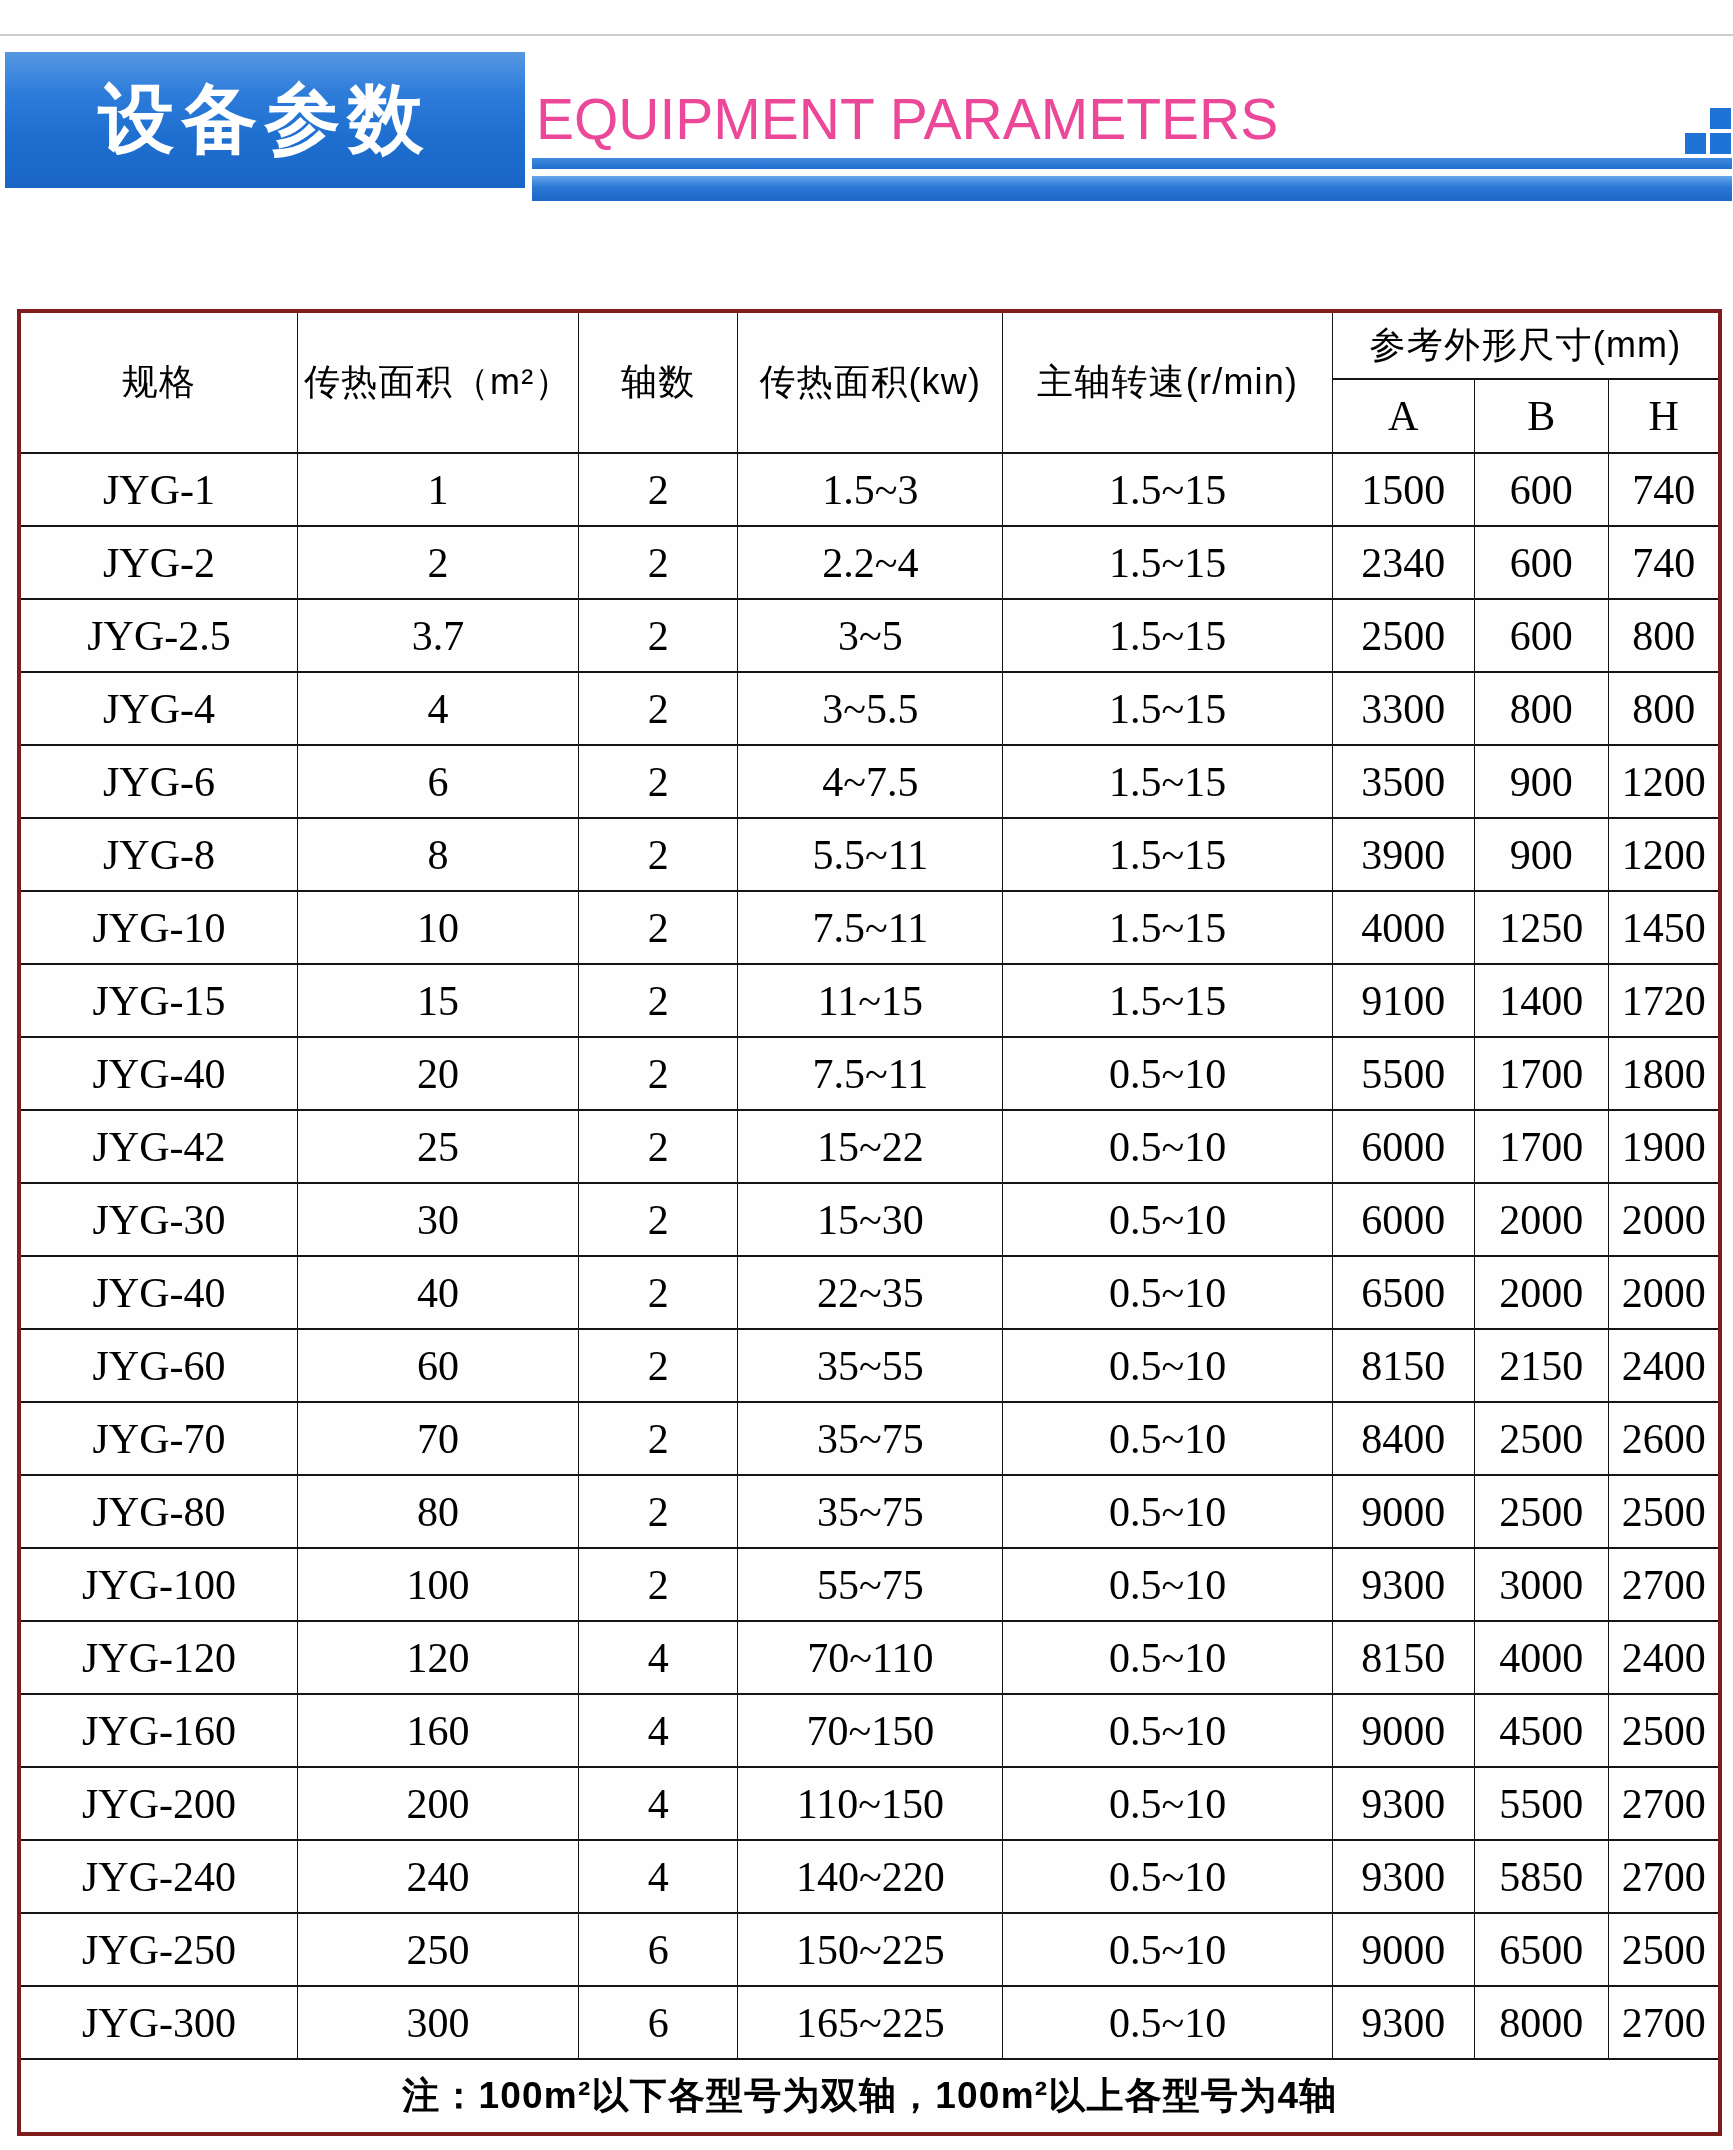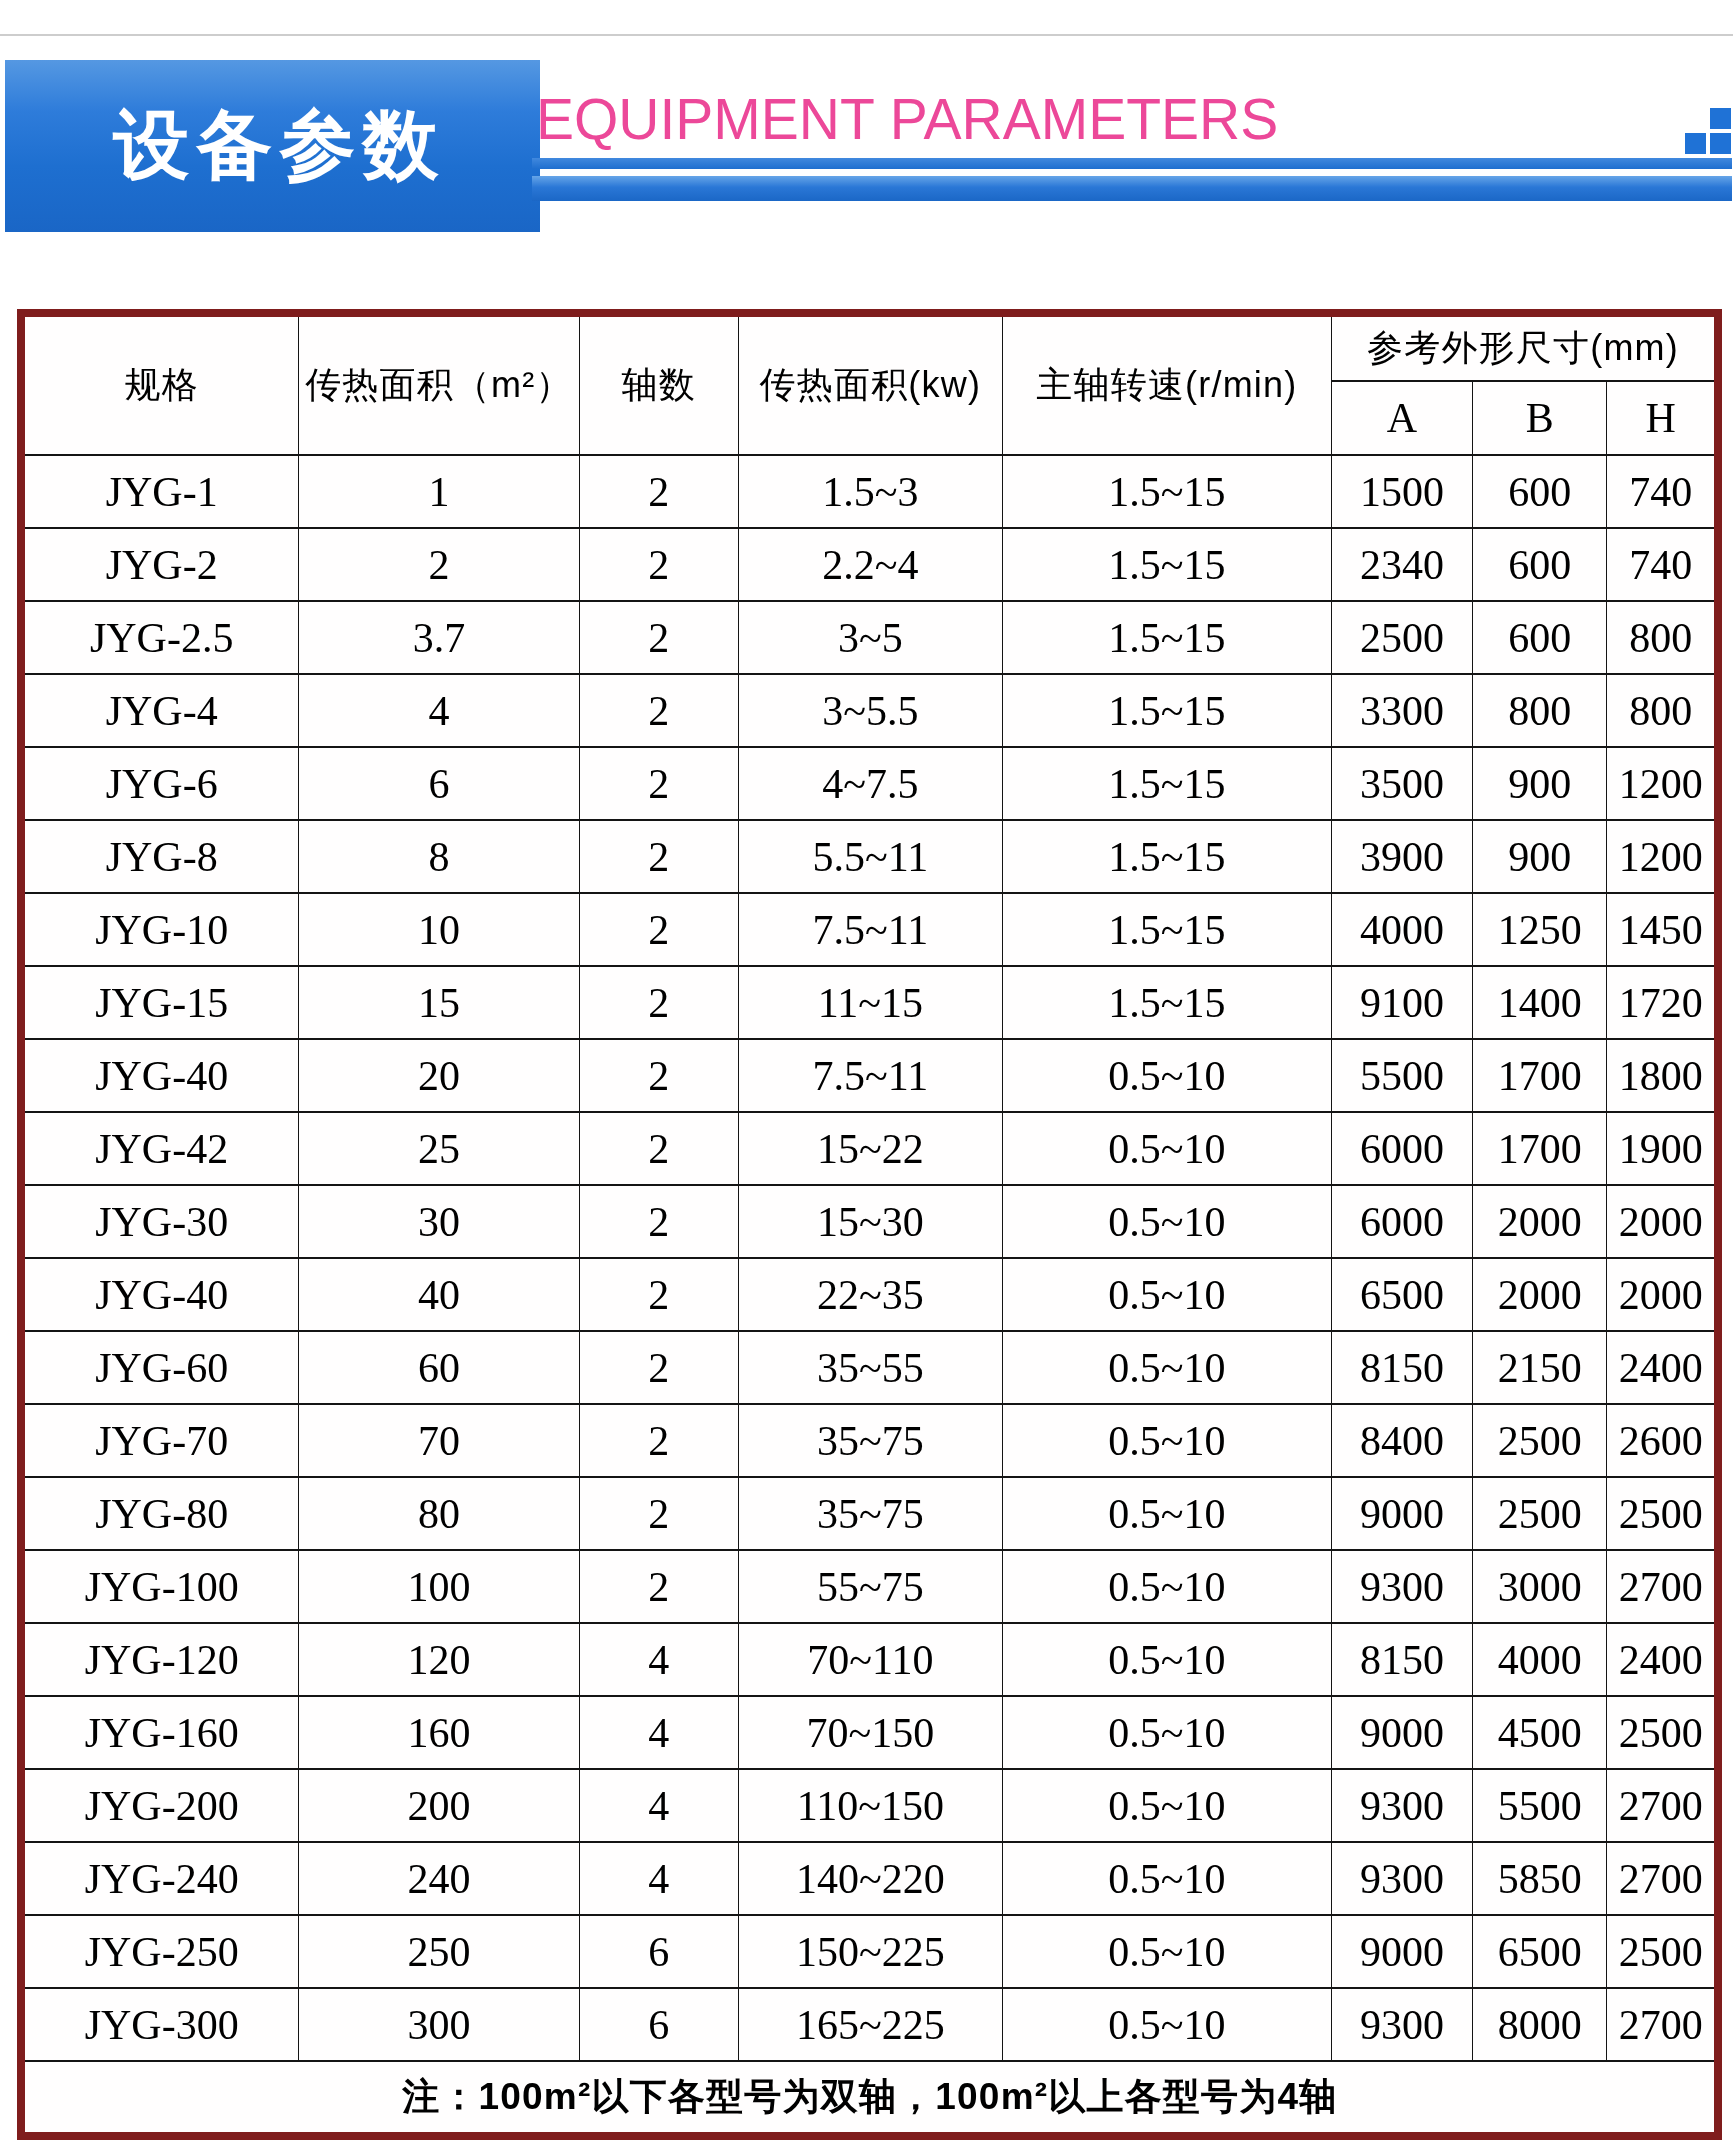--- a/index.html
+++ b/index.html
@@ -4,23 +4,23 @@
 <style>
   html, body { margin:0; padding:0; }
   body {
     width:1733px; height:2151px; position:relative; background:#ffffff;
     font-family:"Liberation Sans", sans-serif; overflow:hidden;
   }
   .top-rule { position:absolute; top:34px; left:0; width:1733px; height:2.3px; background:#cdcdcd; }
 
   
   .title-badge {
-    position:absolute; left:4.6px; top:60px; width:520px; height:172px;
+    position:absolute; left:4.6px; top:52px; width:520px; height:136px;
     background:linear-gradient(180deg,#5598e2 0%, #2e7cda 30%, #1e6fd0 62%, #1a66c6 100%);
-    display:flex; align-items:center; justify-content:center;padding-left:15px;
+    display:flex; align-items:center; justify-content:center;
   }
   .title-badge .cn-title {
     margin:0; font-family:"Liberation Sans", sans-serif; font-weight:bold;
     font-size:76px; color:#ffffff; letter-spacing:7px; white-space:nowrap;
   }
   .en-title {
     position:absolute; left:536px; top:86px; font-size:57px; color:#ec4899;
     font-family:"Liberation Sans", sans-serif; letter-spacing:0px; white-space:nowrap;
   }
   .bar-thin {
@@ -33,21 +33,21 @@
   }
   .sq { position:absolute; width:21.4px; height:21.4px; background:#1f72d6; }
   .sq-top   { left:1710px; top:108px; }
   .sq-left  { left:1685px; top:133px; }
   .sq-right { left:1710px; top:133px; }
 
   
   table.params-table {
     position:absolute; left:17.3px; top:309px; width:1705px;
     border-collapse:collapse; table-layout:fixed; background:#15803d;
-    border:8px solid #7f1d1d;
+    border:4px solid #7f1d1d;
   }
   .params-table th, .params-table td {
     border:1.7px solid #141414; border-top-width:2.9px; border-bottom-width:2.9px;
     text-align:center; vertical-align:middle; padding:0; background:#fffefe; color:#000;
   }
   .params-table thead th {
     font-family:"Liberation Sans", sans-serif; font-weight:normal;
     font-size:36px; letter-spacing:1.2px;
   }
   .params-table thead tr.group-row { height:68px; }

